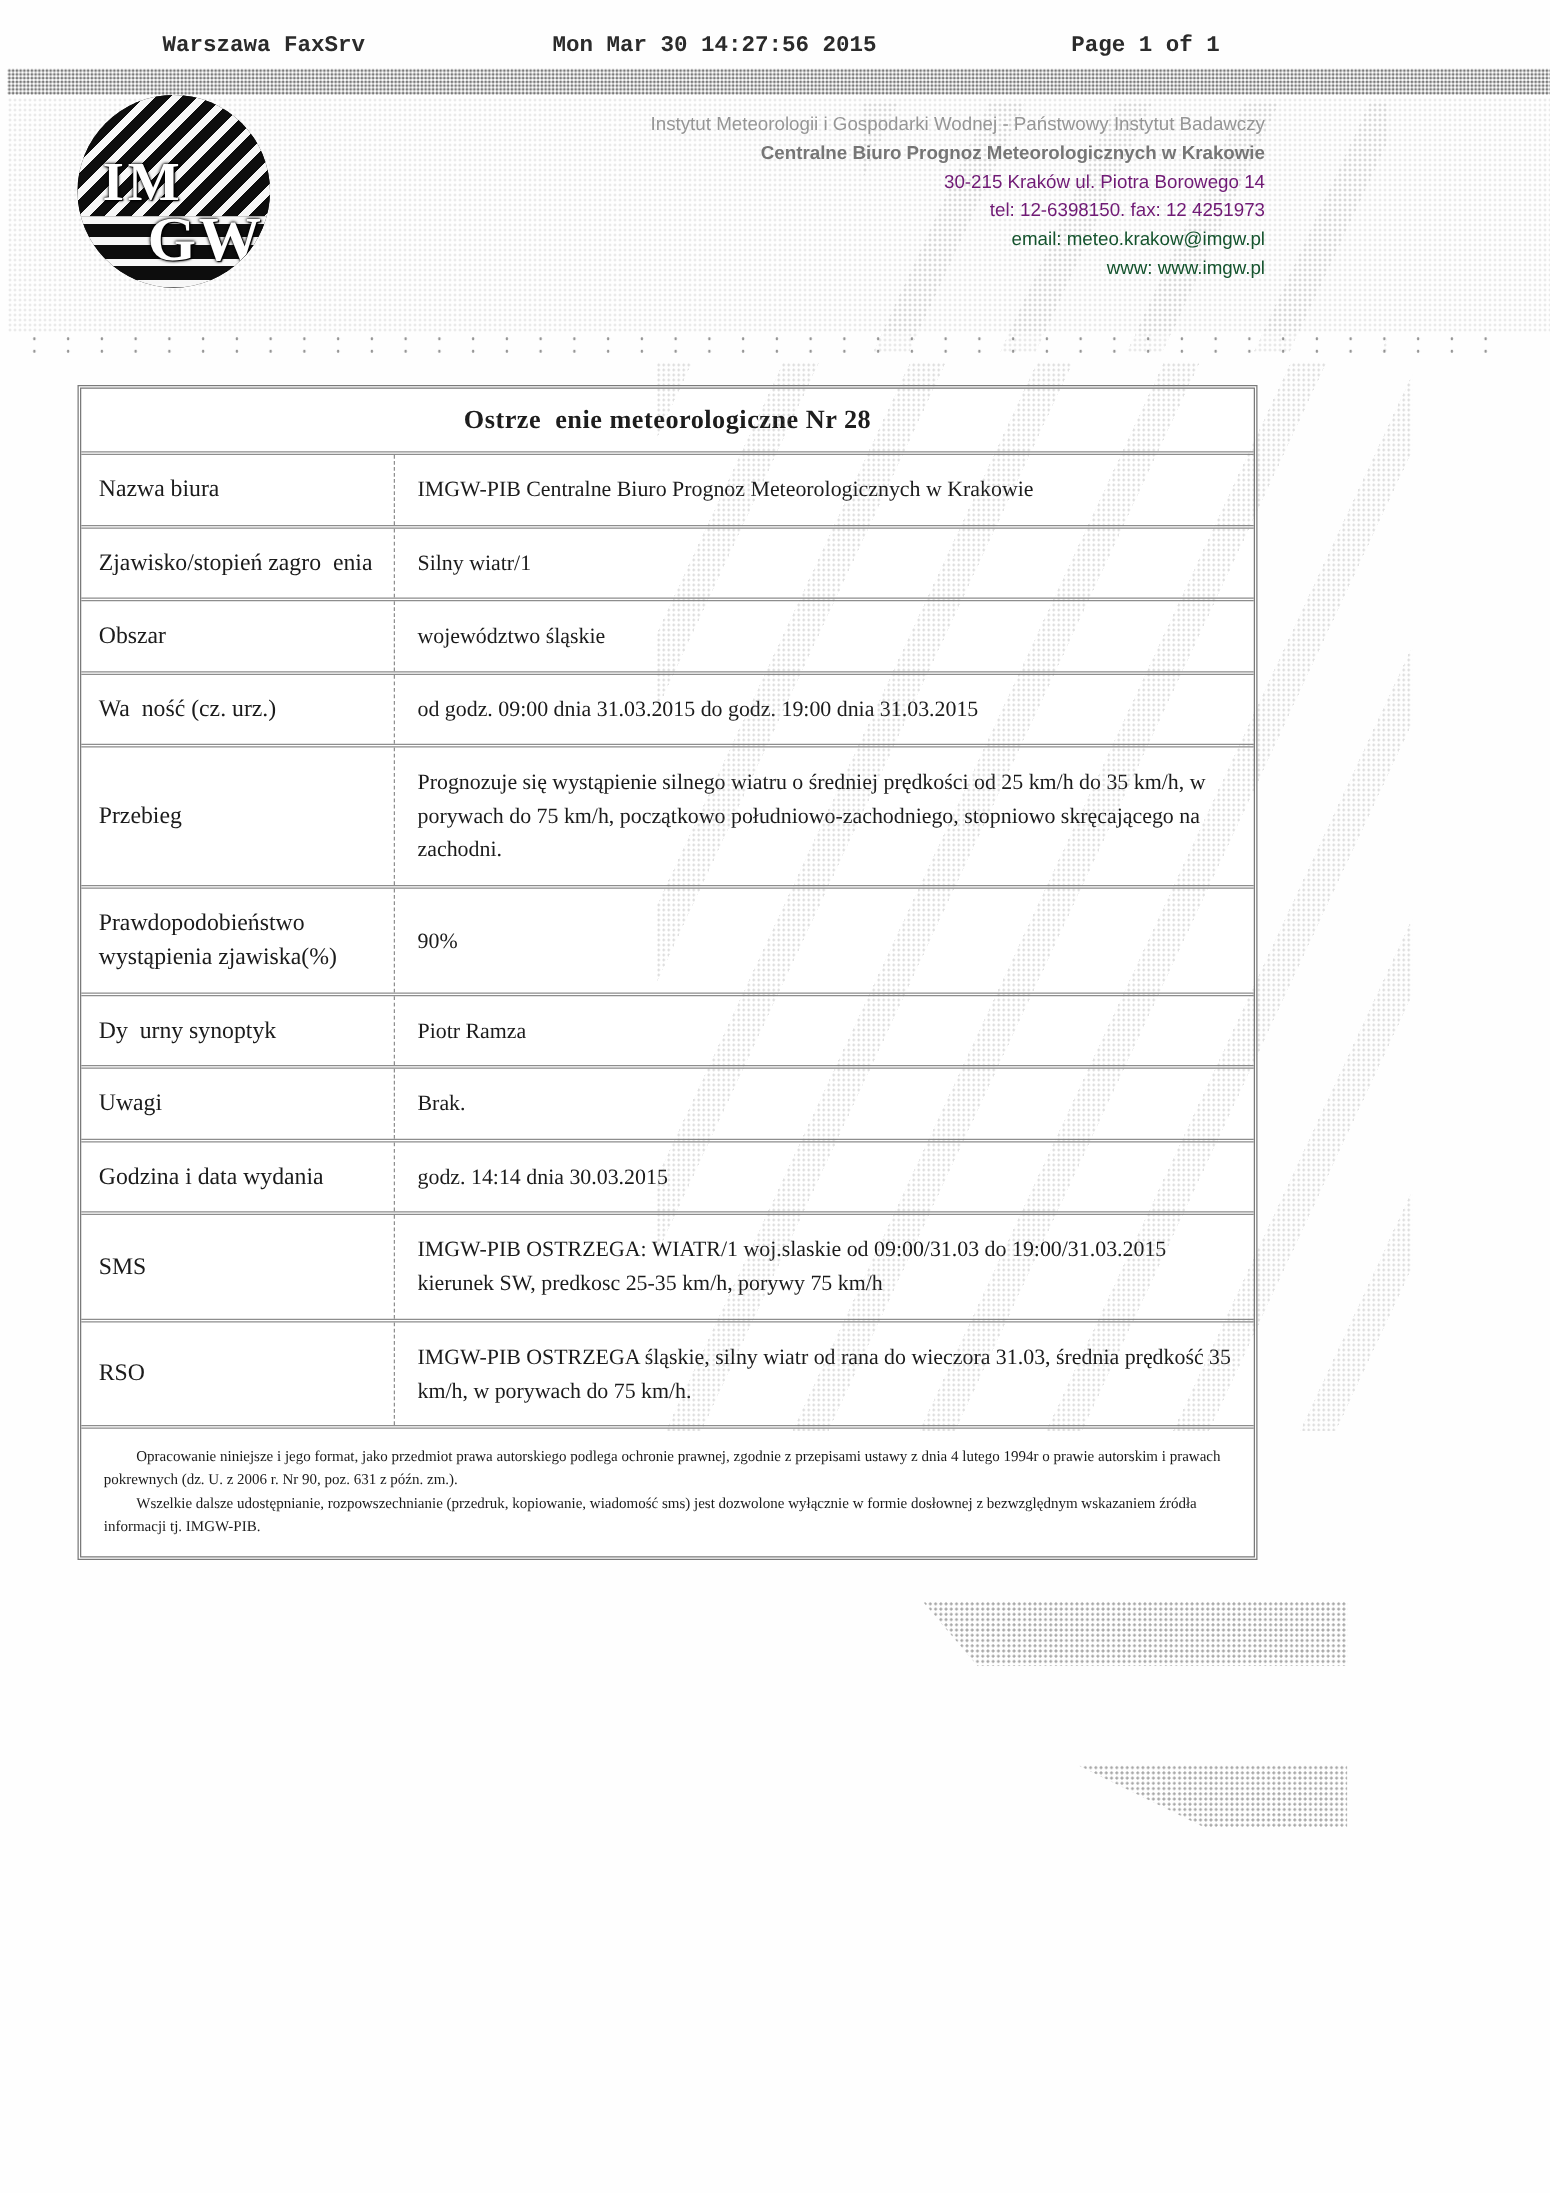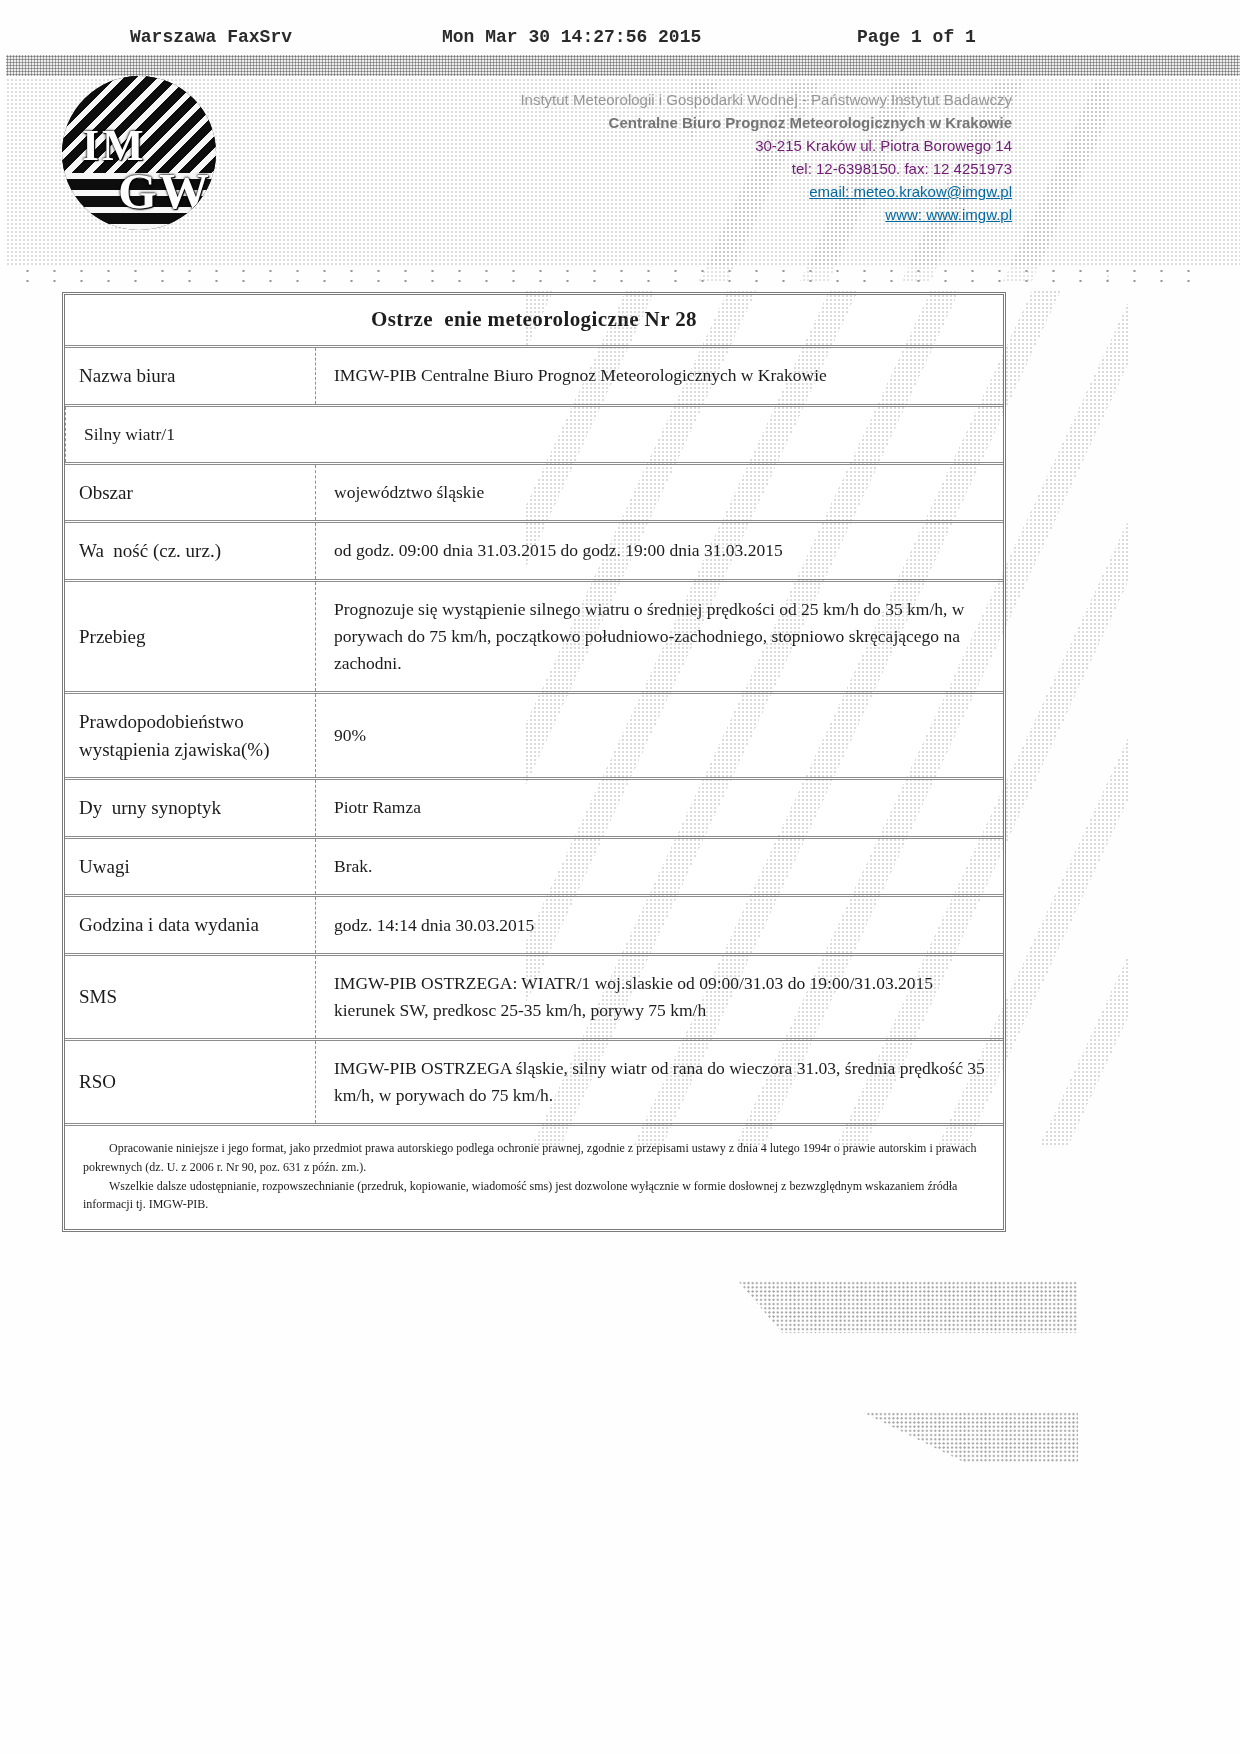--- a/index.html
+++ b/index.html
@@ -38,24 +38,24 @@
   .logo .im{position:absolute;left:20px;top:44px;font-weight:700;font-size:44px;
     color:#fff;letter-spacing:3px;text-shadow:0 0 3px #000,0 0 2px #000,1px 1px 1px #000;}
   .logo .gw{position:absolute;left:56px;top:86px;font-weight:700;font-size:50px;
     color:#fff;letter-spacing:2px;text-shadow:0 0 3px #000,0 0 2px #000,1px 1px 1px #000;}
 
   .letterhead-text{position:absolute;top:88px;right:228px;text-align:right;
     font-family:"Liberation Sans",sans-serif;font-size:15px;line-height:23px;}
   .lh-institute{color:#969696;}
   .lh-bureau{color:#767676;font-weight:700;}
   .lh-address,.lh-phone{color:#701a75;}
-  .lh-email,.lh-website{color:#0369a1;text-decoration:underline;}
+  .lh-email,.lh-website{color:#14532d;}
 
   
-  .wtable{position:absolute;left:62px;top:292px;width:944px;box-sizing:border-box;
+  .wtable{position:absolute;left:62px;top:308px;width:944px;box-sizing:border-box;
     border:3px double #7a7a7a;background:rgba(255,255,255,.55);}
   .t-title{text-align:center;font-weight:700;font-size:21px;padding:12px 0 13px;
     white-space:pre-wrap;color:#1d1d1d;letter-spacing:.4px;}
   .trow{display:flex;align-items:stretch;border-top:3px double #8d8d8d;}
   .cell-label{width:250px;min-width:250px;box-sizing:border-box;padding:14px 10px 14px 14px;
     font-weight:400;font-size:19px;line-height:1.45;display:flex;align-items:center;
     white-space:pre-wrap;}
   .cell-value{flex:1;box-sizing:border-box;border-left:1px dashed #8f8f8f;
     padding:14px 18px;font-size:17.5px;line-height:1.55;display:flex;align-items:center;}
   .t-footer{border-top:3px double #8d8d8d;padding:13px 18px 15px;font-size:12px;line-height:1.55;}
@@ -113,20 +113,21 @@
   <div class="sparse-dots"></div>
 
   <div class="wtable">
     <div class="t-title">Ostrze  enie meteorologiczne Nr 28</div>
 
     <div class="trow">
       <div class="cell-label">Nazwa biura</div>
       <div class="cell-value">IMGW-PIB Centralne Biuro Prognoz Meteorologicznych w Krakowie</div>
     </div>
     <div class="trow">
+      <div class="cell-label">Zjawisko/stopień zagro  enia</div>
       <div class="cell-value">Silny wiatr/1</div>
     </div>
     <div class="trow">
       <div class="cell-label">Obszar</div>
       <div class="cell-value">województwo śląskie</div>
     </div>
     <div class="trow">
       <div class="cell-label">Wa  ność (cz. urz.)</div>
       <div class="cell-value">od godz. 09:00 dnia 31.03.2015 do godz. 19:00 dnia 31.03.2015</div>
     </div>

